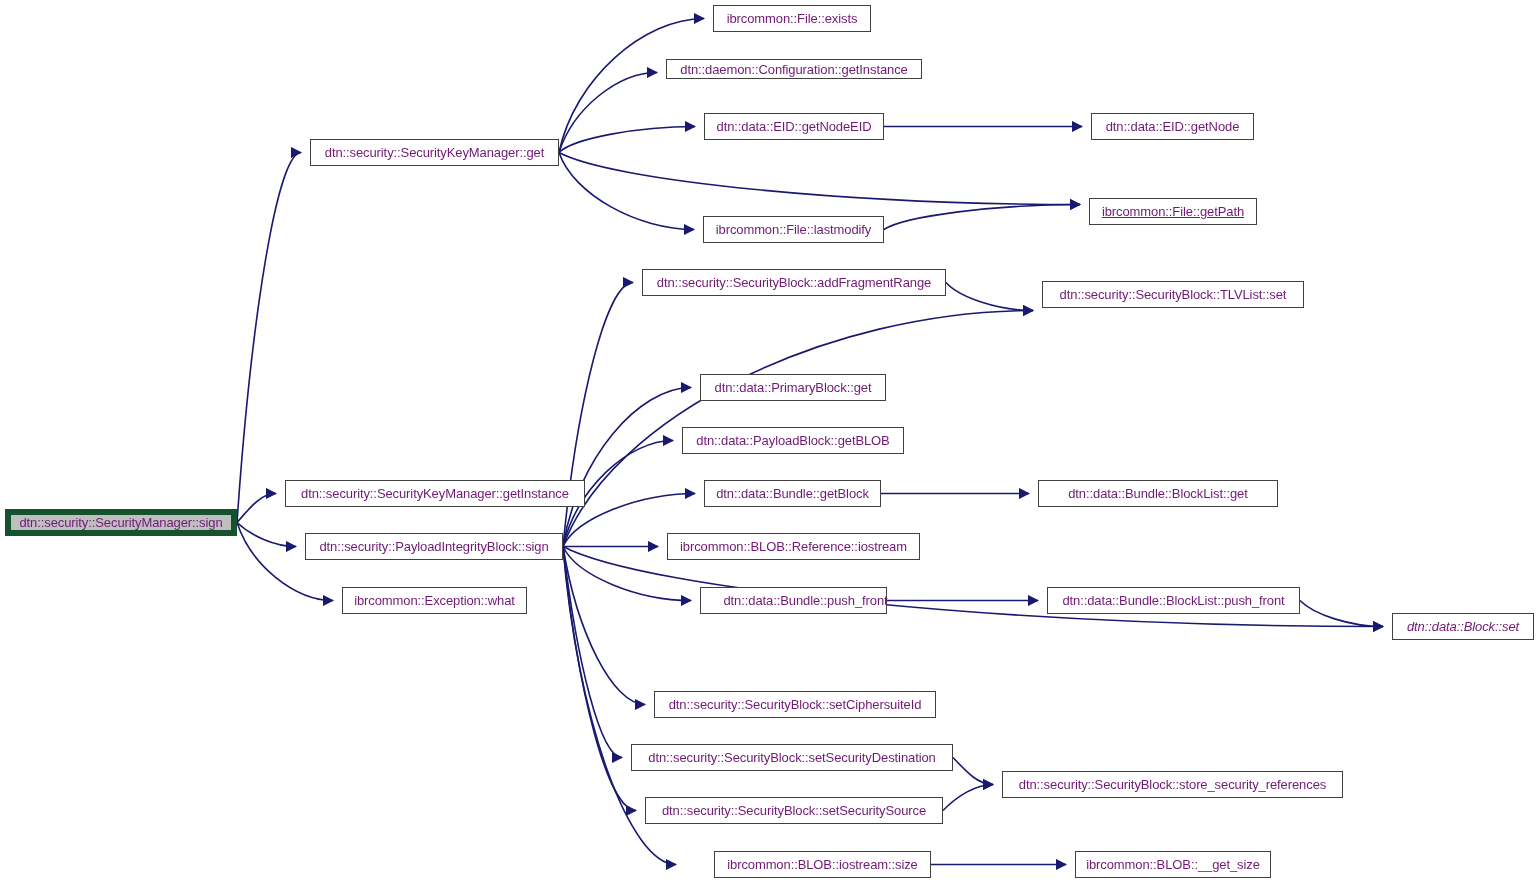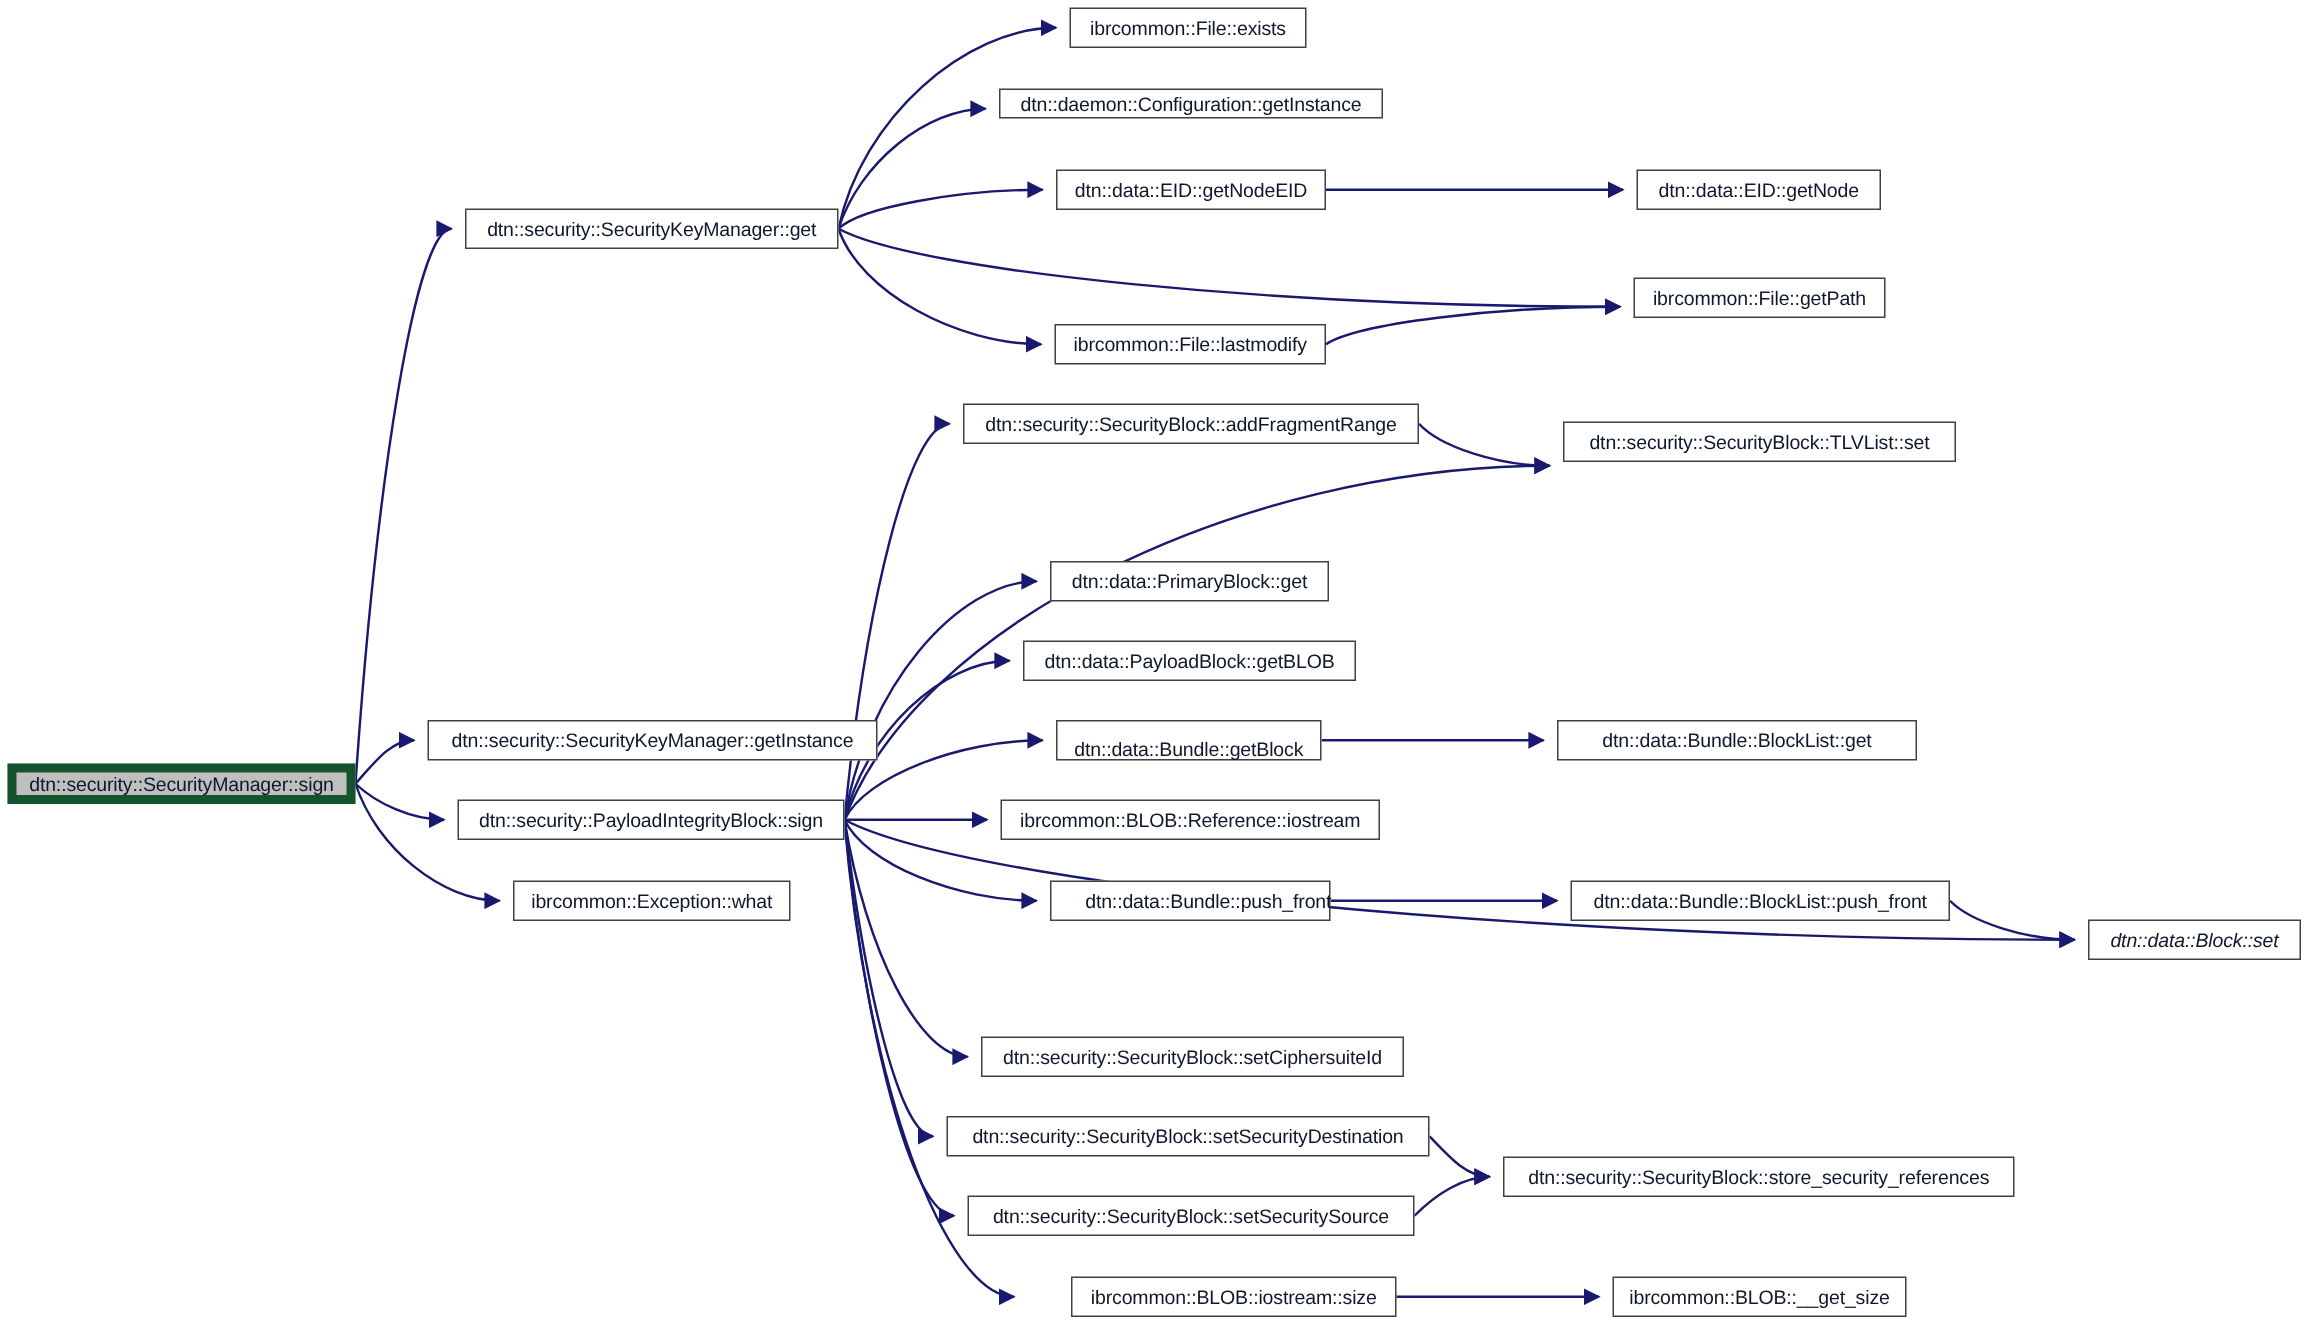--- a/index.html
+++ b/index.html
@@ -23,21 +23,21 @@
     top: 0;
     width: 1539px;
     height: 885px;
     pointer-events: none;
   }
   .node {
     position: absolute;
     box-sizing: border-box;
     border: 1px solid #404040;
     background: #ffffff;
-    color: #0f172a;
+    color: #701a75;
     font-size: 13px;
     line-height: 1;
     display: flex;
     align-items: center;
     justify-content: center;
     white-space: nowrap;
     letter-spacing: -0.1px;
     z-index: 2;
   }
   .node.root {
@@ -113,36 +113,36 @@
       </div>
       <div class="node" style="left: 704px; top: 113px; width: 180px; height: 27px;">
         <span>dtn::data::EID::getNodeEID</span>
       </div>
       <div class="node" style="left: 703px; top: 216px; width: 181px; height: 27px;">
         <span>ibrcommon::File::lastmodify</span>
       </div>
       <div class="node" style="left: 1091px; top: 113px; width: 163px; height: 27px;">
         <span>dtn::data::EID::getNode</span>
       </div>
-      <div class="node" style="left: 1089px; top: 185px; width: 168px; height: 27px;">
+      <div class="node" style="left: 1089px; top: 198px; width: 168px; height: 27px; text-decoration: underline;">
         <span>ibrcommon::File::getPath</span>
       </div>
       <div class="node" style="left: 642px; top: 269px; width: 304px; height: 27px;">
         <span>dtn::security::SecurityBlock::addFragmentRange</span>
       </div>
       <div class="node" style="left: 1042px; top: 281px; width: 262px; height: 27px;">
         <span>dtn::security::SecurityBlock::TLVList::set</span>
       </div>
       <div class="node" style="left: 700px; top: 374px; width: 186px; height: 27px;">
         <span>dtn::data::PrimaryBlock::get</span>
       </div>
       <div class="node" style="left: 682px; top: 427px; width: 222px; height: 27px;">
         <span>dtn::data::PayloadBlock::getBLOB</span>
       </div>
-      <div class="node" style="left: 704px; top: 480px; width: 177px; height: 27px; align-items: flex-end;">
+      <div class="node" style="left: 704px; top: 480px; width: 177px; height: 27px;">
         <span>dtn::data::Bundle::getBlock</span>
       </div>
       <div class="node" style="left: 667px; top: 533px; width: 253px; height: 27px;">
         <span>ibrcommon::BLOB::Reference::iostream</span>
       </div>
       <div class="node" style="left: 700px; top: 587px; width: 187px; height: 27px; padding-left: 24px;">
         <span>dtn::data::Bundle::push_front</span>
       </div>
       <div class="node" style="left: 1038px; top: 480px; width: 240px; height: 27px;">
         <span>dtn::data::Bundle::BlockList::get</span>

